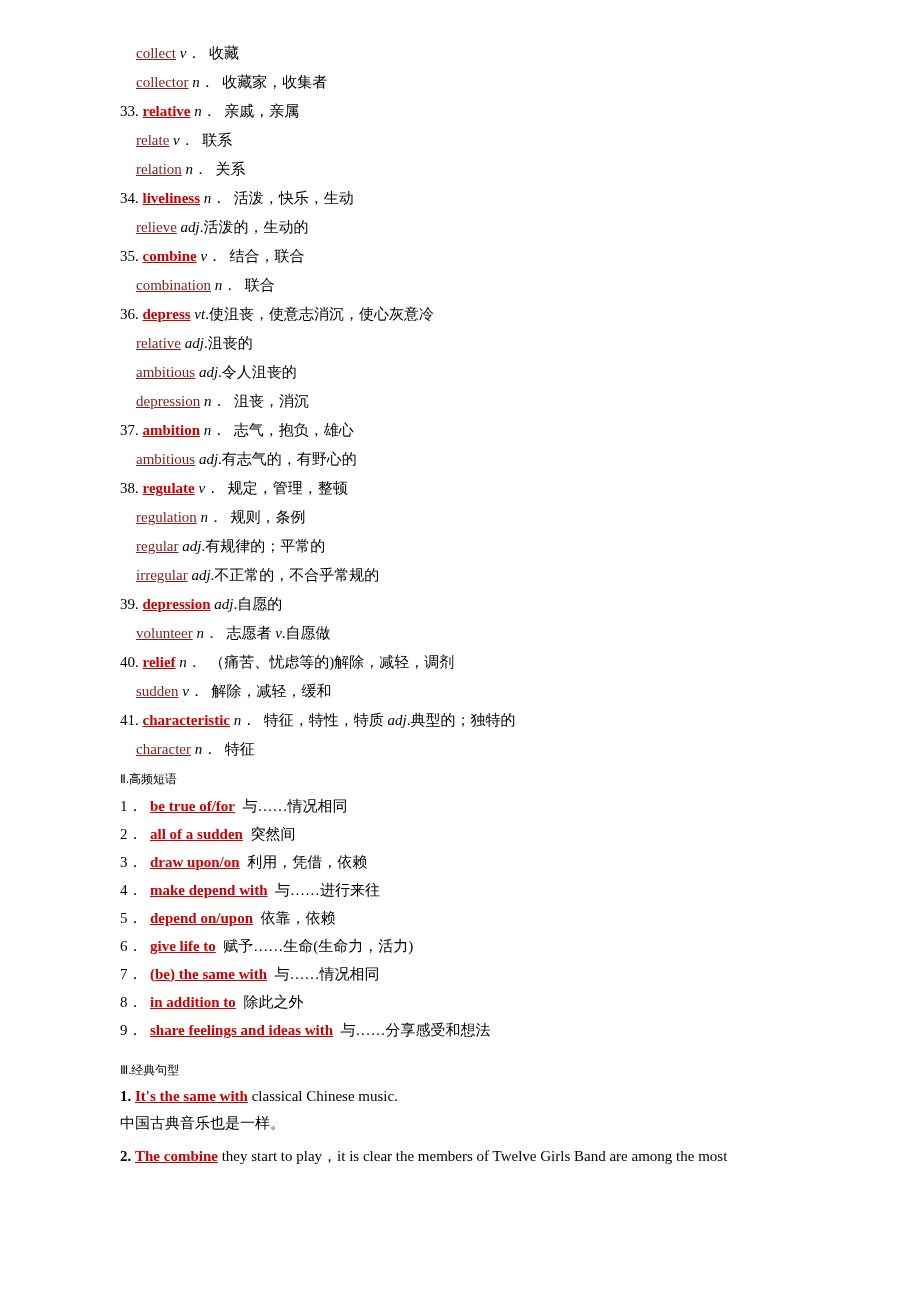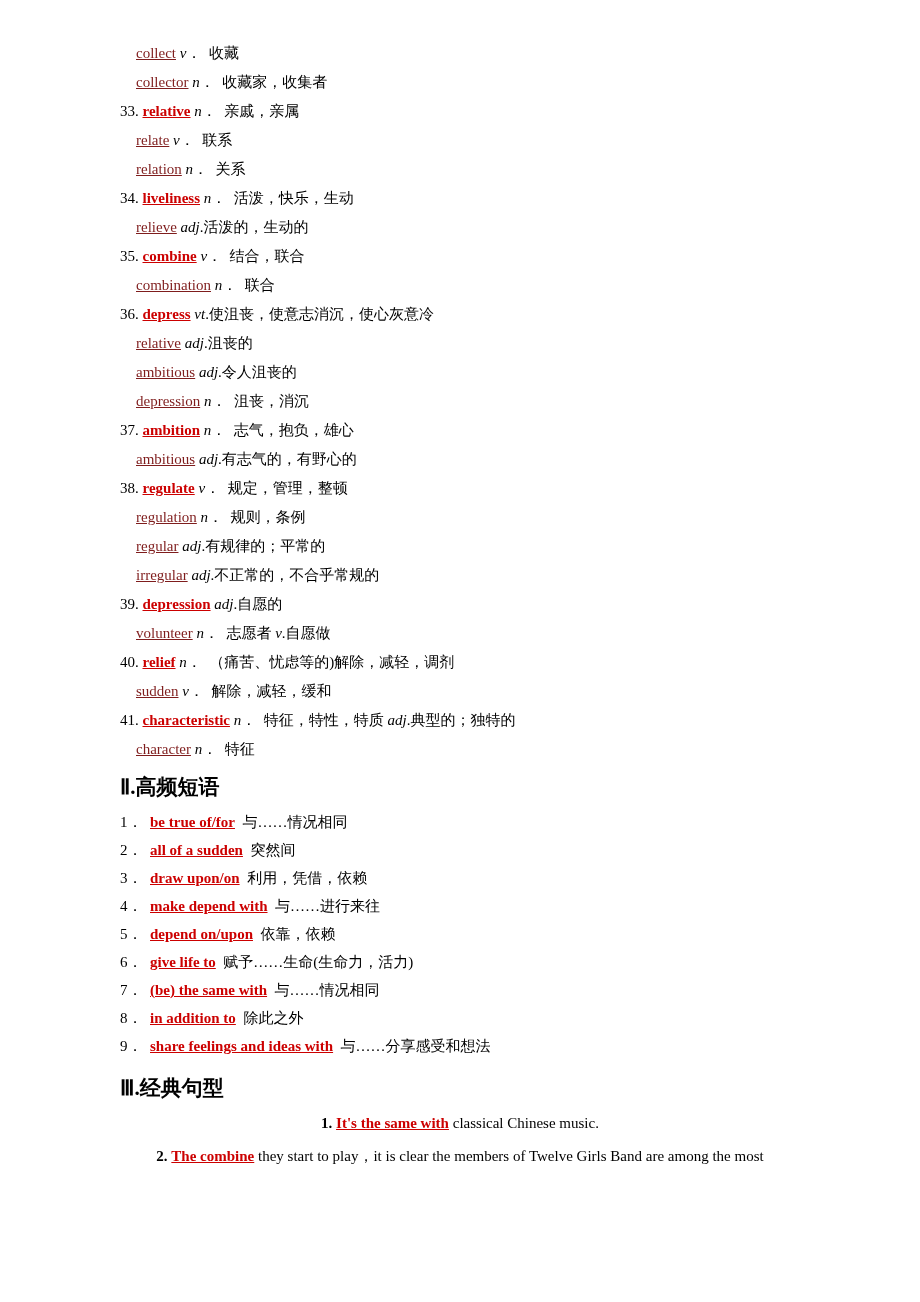--- a/index.html
+++ b/index.html
@@ -30,31 +30,30 @@
     .indent {
       padding-left: 16px;
     }
     .section-header {
       font-weight: bold;
       font-size: 15px;
       margin-top: 8px;
       margin-bottom: 4px;
     }
     .roman-header {
-      font-weight: bold;
-      font-size: 21px;
+      font-weight: normal;
+      font-size: 12px;
       margin-top: 6px;
       margin-bottom: 2px;
     }
     .phrase-item {
       margin-bottom: 1px;
     }
     .sentence-item {
       margin-bottom: 6px;
-      text-align: center;
     }
     .chinese-translation {
       display: block;
       margin-top: 0px;
       margin-bottom: 4px;
     }
   </style>
 </head>
 <body>
 
@@ -166,21 +165,22 @@
 <div class="phrase-item">
   7．&nbsp;&nbsp;<span class="word-link-normal">(be) the same with</span>&nbsp;&nbsp;与……情况相同
 </div>
 <div class="phrase-item">
   8．&nbsp;&nbsp;<span class="word-link-normal">in addition to</span>&nbsp;&nbsp;除此之外
 </div>
 <div class="phrase-item">
   9．&nbsp;&nbsp;<span class="word-link-normal">share feelings and ideas with</span>&nbsp;&nbsp;与……分享感受和想法
 </div>
 
-<div class="section-header roman-header" style="margin-top: 10px;">Ⅲ.经典句型</div>
+<div class="section-header roman-header" style="margin-top: 16px;">Ⅲ.经典句型</div>
 
 <div class="sentence-item">
   <span><strong>1.</strong> <span class="word-link-normal">It's the same with</span> classical Chinese music.</span>
+  <span class="chinese-translation">中国古典音乐也是一样。</span>
 </div>
 
 <div class="sentence-item">
   <span><strong>2.</strong> <span class="word-link-normal">The combine</span> they start to play，it is clear the members of Twelve Girls Band are among the most</span>
 </div>
 
 </body></html>

